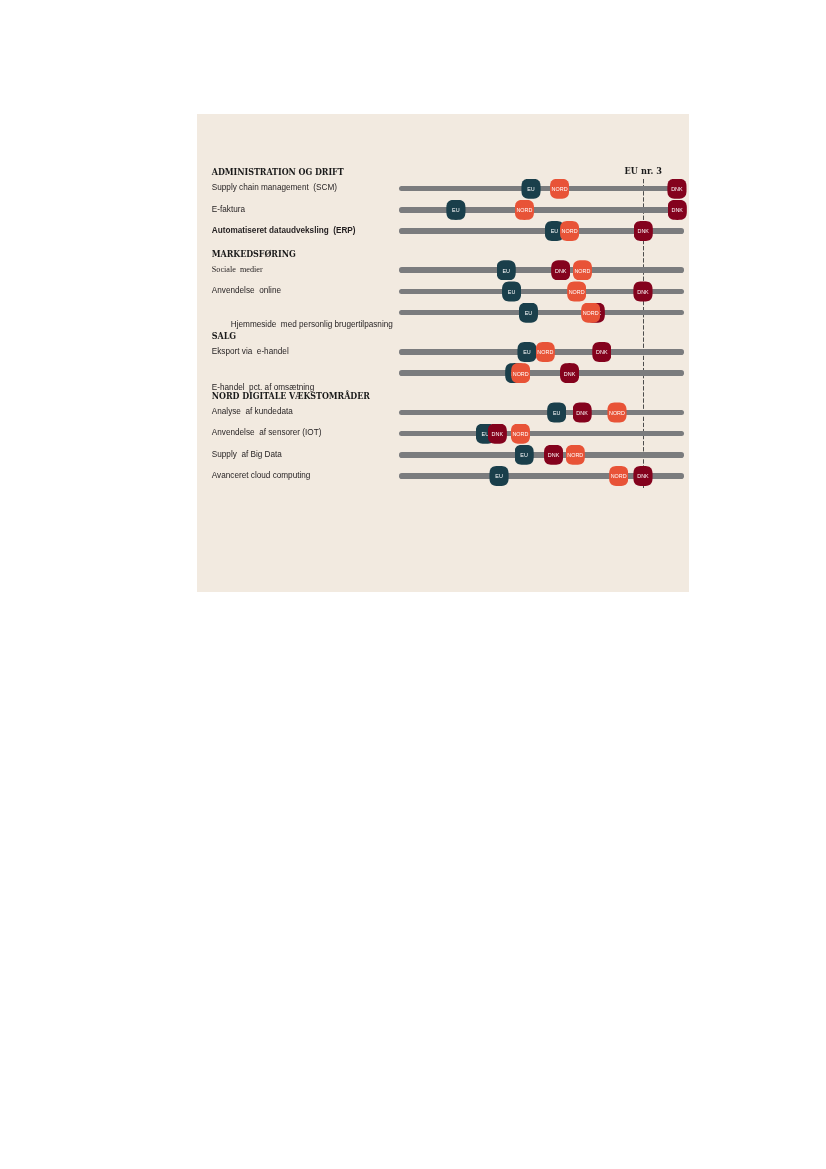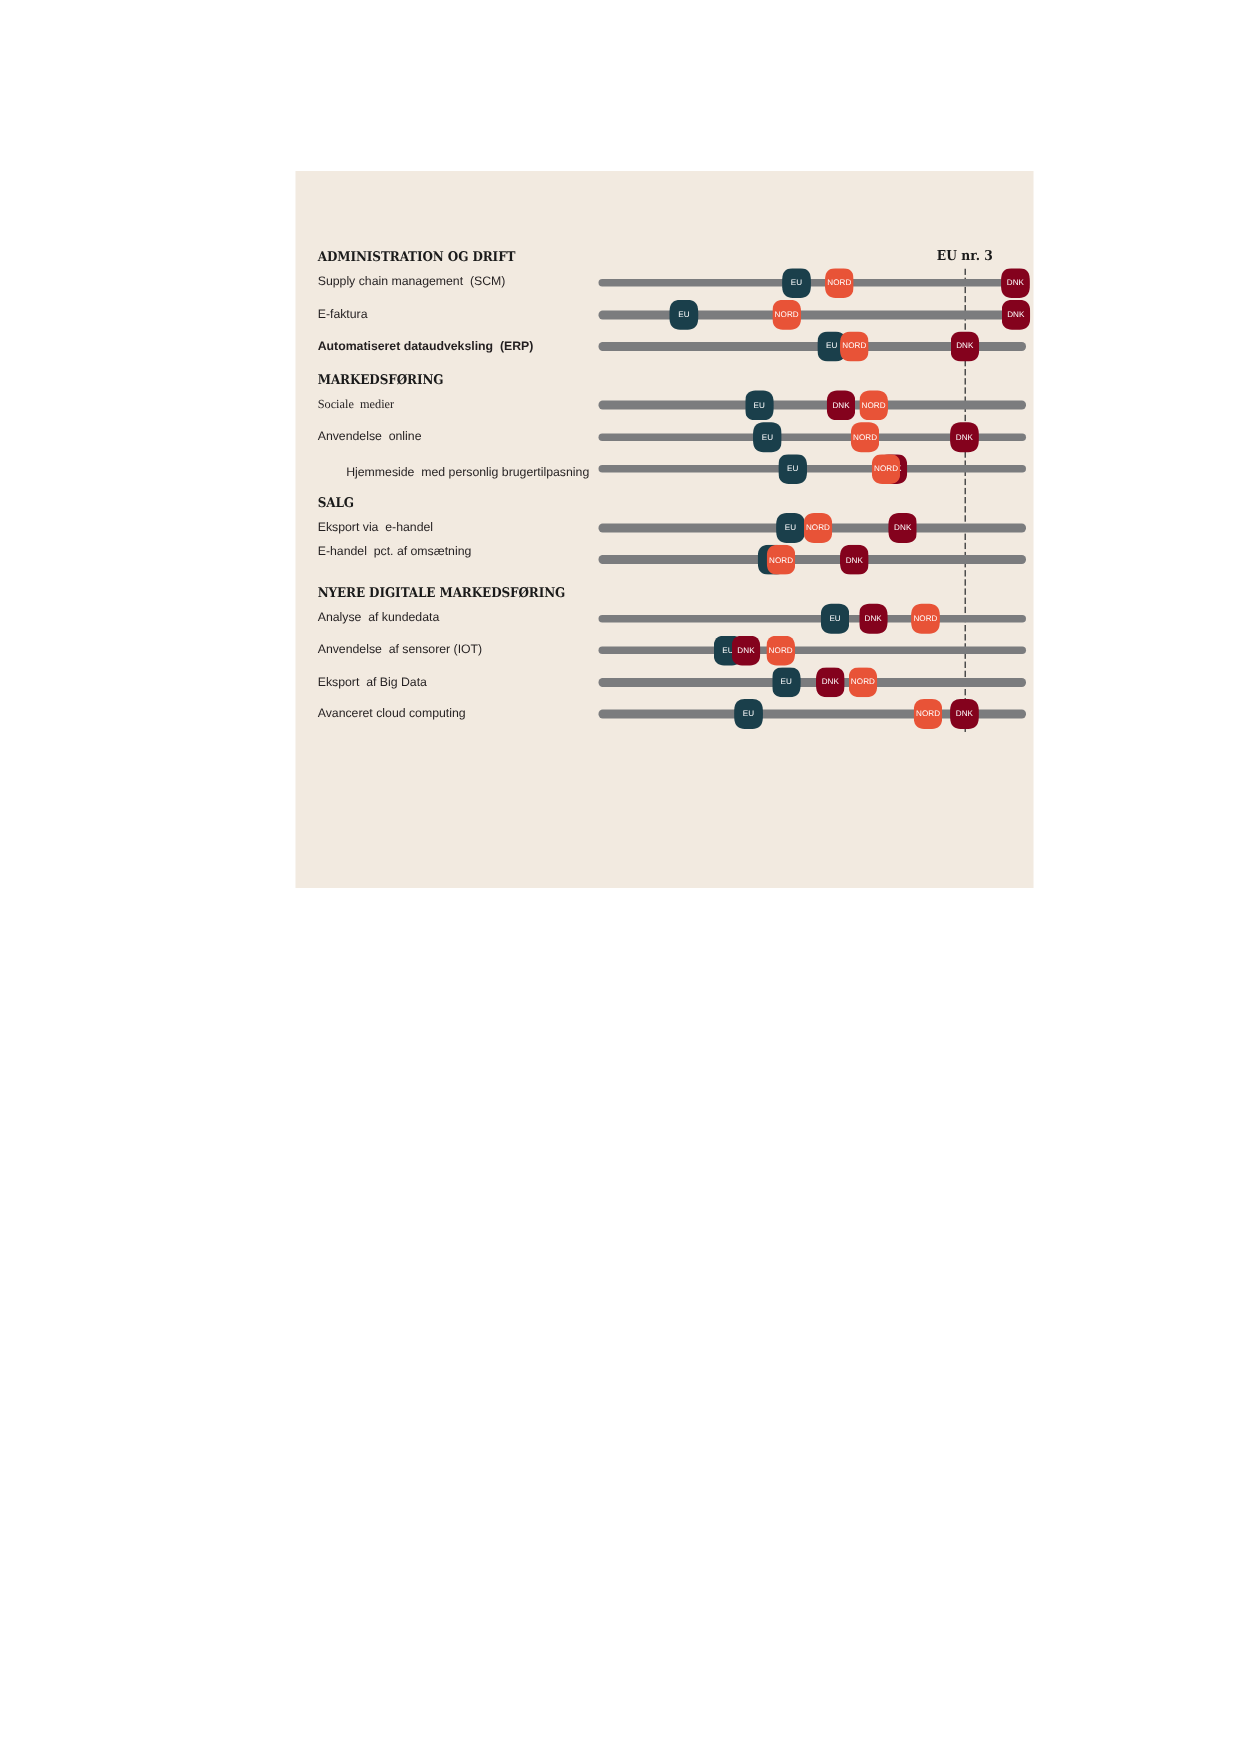--- a/index.html
+++ b/index.html
@@ -103,48 +103,48 @@
         <div class="row-label" style="top: 151.55px; font-family: Liberation Serif, serif;">Sociale  medier</div>
         <div class="track" style="left: 202px; width: 285.6px; top: 153.95px;"></div>
         <div class="mk eu" style="left: 299.786px; top: 146.8px;">EU</div>
         <div class="mk dnk" style="left: 354.335px; top: 146.8px;">DNK</div>
         <div class="mk nord" style="left: 376.041px; top: 146.8px;">NORD</div>
         <div class="row-label" style="top: 172.71px;">Anvendelse  online</div>
         <div class="track" style="left: 202px; width: 285.6px; top: 175.11px;"></div>
         <div class="mk eu" style="left: 305.212px; top: 167.96px;">EU</div>
         <div class="mk nord" style="left: 370.329px; top: 167.96px;">NORD</div>
         <div class="mk dnk" style="left: 436.588px; top: 167.96px;">DNK</div>
-        <div class="row-label" style="top: 196px; padding-left: 19px;">Hjemmeside  med personlig brugertilpasning</div>
+        <div class="row-label" style="top: 206px; padding-left: 19px;">Hjemmeside  med personlig brugertilpasning</div>
         <div class="track" style="left: 202px; width: 285.6px; top: 196.27px;"></div>
         <div class="mk eu" style="left: 322.062px; top: 189.12px;">EU</div>
         <div class="mk dnk" style="left: 388.893px; top: 189.12px;">DNK</div>
         <div class="mk nord" style="left: 384.323px; top: 189.12px;">NORD</div>
         <div class="grp-title" style="top: 217.2px;">SALG</div>
         <div class="row-label" style="top: 233.2px;">Eksport via  e-handel</div>
         <div class="track" style="left: 202px; width: 285.6px; top: 235.6px;"></div>
         <div class="mk eu" style="left: 320.634px; top: 228.45px;">EU</div>
         <div class="mk nord" style="left: 338.913px; top: 228.45px;">NORD</div>
         <div class="mk dnk" style="left: 395.462px; top: 228.45px;">DNK</div>
-        <div class="row-label" style="top: 249px;">E-handel  pct. af omsætning</div>
+        <div class="row-label" style="top: 269px;">E-handel  pct. af omsætning</div>
         <div class="track" style="left: 202px; width: 285.6px; top: 256.76px;"></div>
         <div class="mk eu" style="left: 308.354px; top: 249.61px;">EU</div>
         <div class="mk nord" style="left: 314.351px; top: 249.61px;">NORD</div>
         <div class="mk dnk" style="left: 363.189px; top: 249.61px;">DNK</div>
-        <div class="grp-title" style="top: 277.69px;">NYERE DIGITALE MARKEDSFØRING</div>
+        <div class="grp-title" style="top: 277.69px;">NORD DIGITALE VÆKSTOMRÅDER</div>
         <div class="row-label" style="top: 293.69px;">Analyse  af kundedata</div>
         <div class="track" style="left: 202px; width: 285.6px; top: 296.09px;"></div>
         <div class="mk eu" style="left: 350.337px; top: 288.94px;">EU</div>
         <div class="mk dnk" style="left: 375.755px; top: 288.94px;">DNK</div>
         <div class="mk nord" style="left: 410.598px; top: 288.94px;">NORD</div>
         <div class="row-label" style="top: 314.85px;">Anvendelse  af sensorer (IOT)</div>
         <div class="track" style="left: 202px; width: 285.6px; top: 317.25px;"></div>
         <div class="mk eu" style="left: 278.937px; top: 310.1px;">EU</div>
         <div class="mk dnk" style="left: 290.932px; top: 310.1px;">DNK</div>
         <div class="mk nord" style="left: 314.066px; top: 310.1px;">NORD</div>
-        <div class="row-label" style="top: 336.01px;">Eksport  af Big Data</div>
+        <div class="row-label" style="top: 336.01px;">Supply  af Big Data</div>
         <div class="track" style="left: 202px; width: 285.6px; top: 338.41px;"></div>
         <div class="mk eu" style="left: 317.778px; top: 331.26px;">EU</div>
         <div class="mk dnk" style="left: 347.195px; top: 331.26px;">DNK</div>
         <div class="mk nord" style="left: 368.901px; top: 331.26px;">NORD</div>
         <div class="row-label" style="top: 357.17px;">Avanceret cloud computing</div>
         <div class="track" style="left: 202px; width: 285.6px; top: 359.57px;"></div>
         <div class="mk eu" style="left: 292.646px; top: 352.42px;">EU</div>
         <div class="mk nord" style="left: 412.312px; top: 352.42px;">NORD</div>
         <div class="mk dnk" style="left: 436.588px; top: 352.42px;">DNK</div>
       </div>

